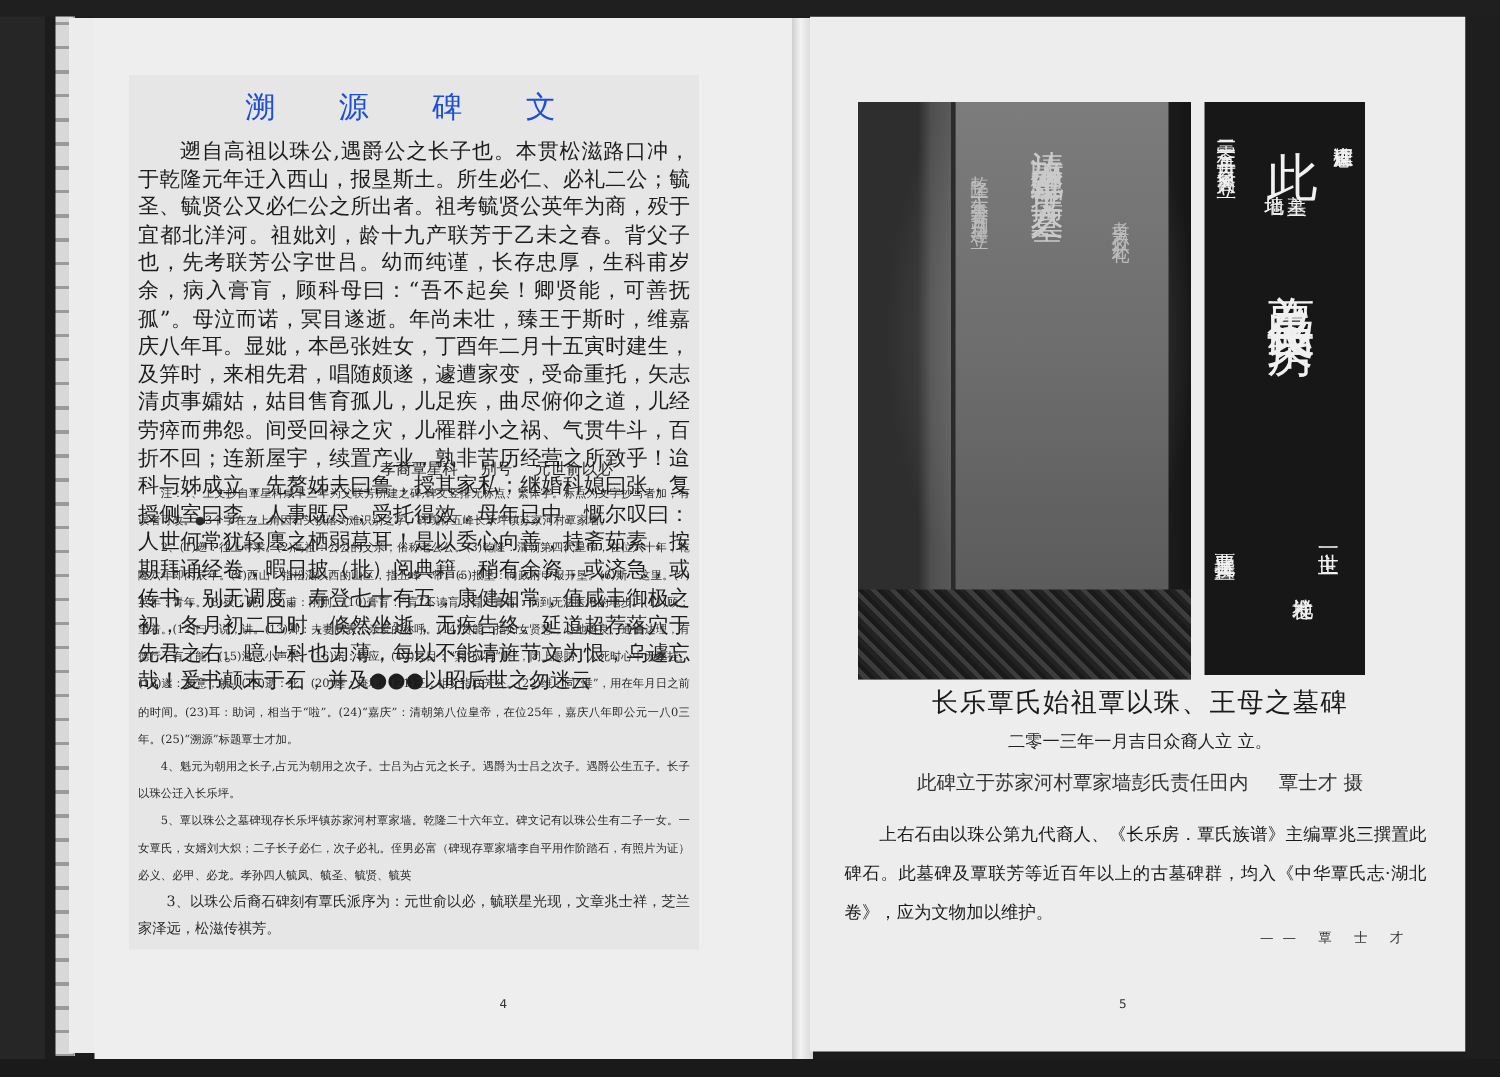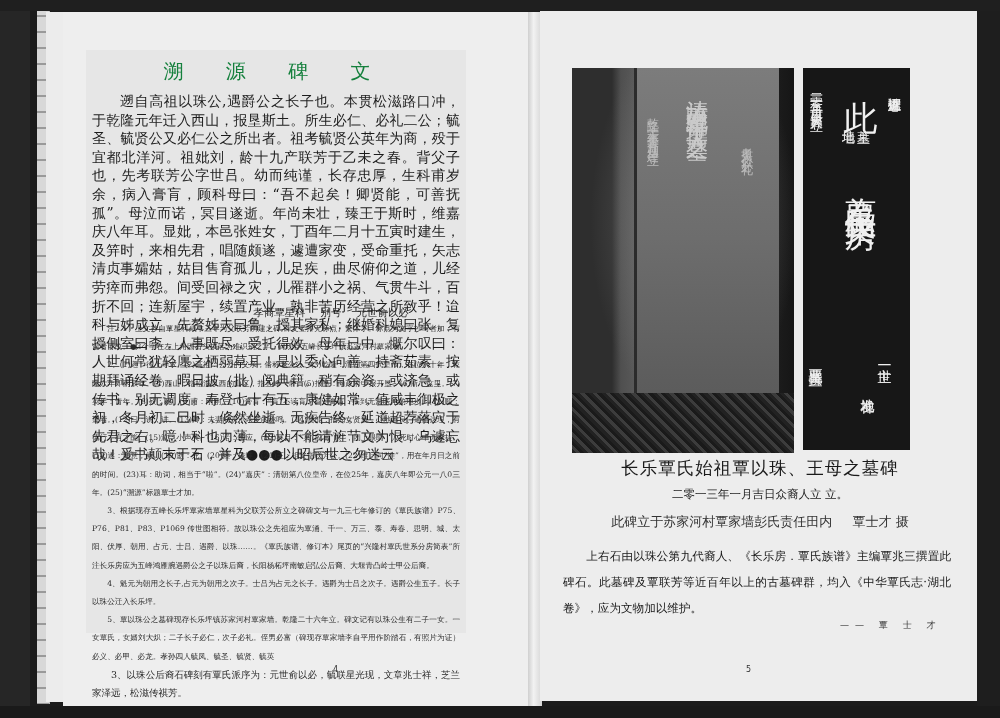--- a/index.html
+++ b/index.html
@@ -25,21 +25,21 @@
     .page-right { left: 540px; top: 11px; width: 437px; height: 690px; background: #ededed; }
     .gutter { position: absolute; left: 528px; top: 12px; width: 14px; height: 695px;
       background: linear-gradient(to right, #cfcfcf, #f2f2f2 40%, #d6d6d6); }
     .left-content {
       position: absolute; left: 86px; top: 50px; width: 380px; height: 583px;
       background: #e6e6e6;
       padding: 0;
     }
     .title {
       position: absolute; left: 0; top: 8px; width: 100%;
-      text-align: center; font-size: 20px; letter-spacing: 18px; color: #15803d;
+      text-align: center; font-size: 20px; letter-spacing: 18px; color: #1d4ed8;
     }
     .body-text {
       position: absolute; left: 6px; top: 42px; width: 368px;
       font-size: 14px; line-height: 18.6px; text-align: justify;
       text-indent: 2em; color: #1c1c1c;
     }
     .signature {
       position: absolute; left: 0; top: 256px; width: 100%; text-align: center;
       font-size: 10.4px; padding-left: 110px; box-sizing: border-box;
     }
@@ -117,21 +117,20 @@
   <div class="title">溯 源 碑 文</div>
   <div class="body-text">遡自高祖以珠公,遇爵公之长子也。本贯松滋路口冲，于乾隆元年迁入西山，报垦斯土。所生必仁、必礼二公；毓圣、毓贤公又必仁公之所出者。祖考毓贤公英年为商，殁于宜都北洋河。祖妣刘，龄十九产联芳于乙未之春。背父子也，先考联芳公字世吕。幼而纯谨，长存忠厚，生科甫岁余，病入膏肓，顾科母曰：“吾不起矣！卿贤能，可善抚孤”。母泣而诺，冥目遂逝。年尚未壮，臻王于斯时，维嘉庆八年耳。显妣，本邑张姓女，丁酉年二月十五寅时建生，及笄时，来相先君，唱随颇遂，遽遭家变，受命重托，矢志清贞事孀姑，姑目售育孤儿，儿足疾，曲尽俯仰之道，儿经劳瘁而弗怨。间受回禄之灾，儿罹群小之祸、气贯牛斗，百折不回；连新屋宇，续置产业，孰非苦历经营之所致乎！迨科与姊成立，先赘姊夫曰鲁，授其家私；继婚科媳曰张，复授侧室曰李，人事既尽，受托得效，母年已中。慨尔叹曰：人世何常犹轻廛之栖弱草耳！是以委心向善，持斋茹素，按期拜诵经卷，暇日披（批）阅典籍。稍有余资，或济急，或传书，别无调度。寿登七十有五，康健如常，值咸丰御极之初，冬月初二巳时，倏然坐逝，无疾告终。延道超荐落穴于先君之右。噫！科也力薄，每以不能请旌节文为恨，乌遽忘哉！爰书颠末于石，并及●●●以昭后世之勿迷云</div>
   <div class="signature">
     <span>孝裔覃星科</span>
     <span>别号</span>
     <span>元世俞以必</span>
   </div>
   <div class="notes">
     <p>注：1、上文抄自覃星科咸丰三年为父联芳所建之碑,碑文竖排无标点、繁体字。标点为文字抄写者加，有误者可改。●3个字在左上角因石头损落为难识别之字。碑现存五峰长乐坪镇苏家河村覃家墙。</p>
     <p>2、(1)遡：往上寻求。(2)高祖：公公的父亲，俗称老公公。(3)乾隆：清朝第四代皇帝，在位六十年，乾隆六年即丙辰年。(4)西山：指松滋以西的山区，指五峰一带。(5)报垦：向政府申报开垦。(6)斯：这里。(7)英年：青年。(8)殁：死。(9)甫：刚刚。(10)膏肓：“肓”不读肓，肓：膏肓：病到无法医治的地步。(11)顾：望着。(12)曰：说，讲。(13)卿：夫妻间表示亲爱的称呼。(14)贤能：指妇女贤慧，心地善良、通情达理，有德行，有才能。(15)泣：小声哭。(16)诺：答应。(17)冥目：“冥”应写“瞑”，闭上眼睛，人死时心中无牵挂。(18)遂：如意，就。(19)逝：死。(20)瘗：掩埋。(21)王：祖父指联芳公。(22)维：同“惟”，用在年月日之前的时间。(23)耳：助词，相当于“啦”。(24)“嘉庆”：清朝第八位皇帝，在位25年，嘉庆八年即公元一八0三年。(25)“溯源”标题覃士才加。</p>
-    <p>3、根据现存五峰长乐坪覃家墙覃星科为父联芳公所立之碑碑文与一九三七年修订的《覃氏族谱》P75、P76、P81、P83、P1069 传世图相符。故以珠公之先祖应为覃涌、千一、万三、泰、寿春、思明、城、太阳、伏厚、朝用、占元、士吕、遇爵、以珠……。《覃氏族谱、修订本》尾页的“兴隆村覃氏世系分房简表”所注长乐房应为五峰鸿雁腕遇爵公之子以珠后裔，长阳杨柘坪南敏启弘公后裔、大堰青凸岭士甲公后裔。</p>
     <p>4、魁元为朝用之长子,占元为朝用之次子。士吕为占元之长子。遇爵为士吕之次子。遇爵公生五子。长子以珠公迁入长乐坪。</p>
     <p>5、覃以珠公之墓碑现存长乐坪镇苏家河村覃家墙。乾隆二十六年立。碑文记有以珠公生有二子一女。一女覃氏，女婿刘大炽；二子长子必仁，次子必礼。侄男必富（碑现存覃家墙李自平用作阶踏石，有照片为证）必义、必甲、必龙。孝孙四人毓凤、毓圣、毓贤、毓英</p>
     <p class="big">3、以珠公后裔石碑刻有覃氏派序为：元世俞以必，毓联星光现，文章兆士祥，芝兰家泽远，松滋传祺芳。</p>
   </div>
 </div>
 <div class="page-num" style="left:333px;top:665px">4</div>
 
 <div class="gutter"></div>
 
 <div class="page page-right"></div>

